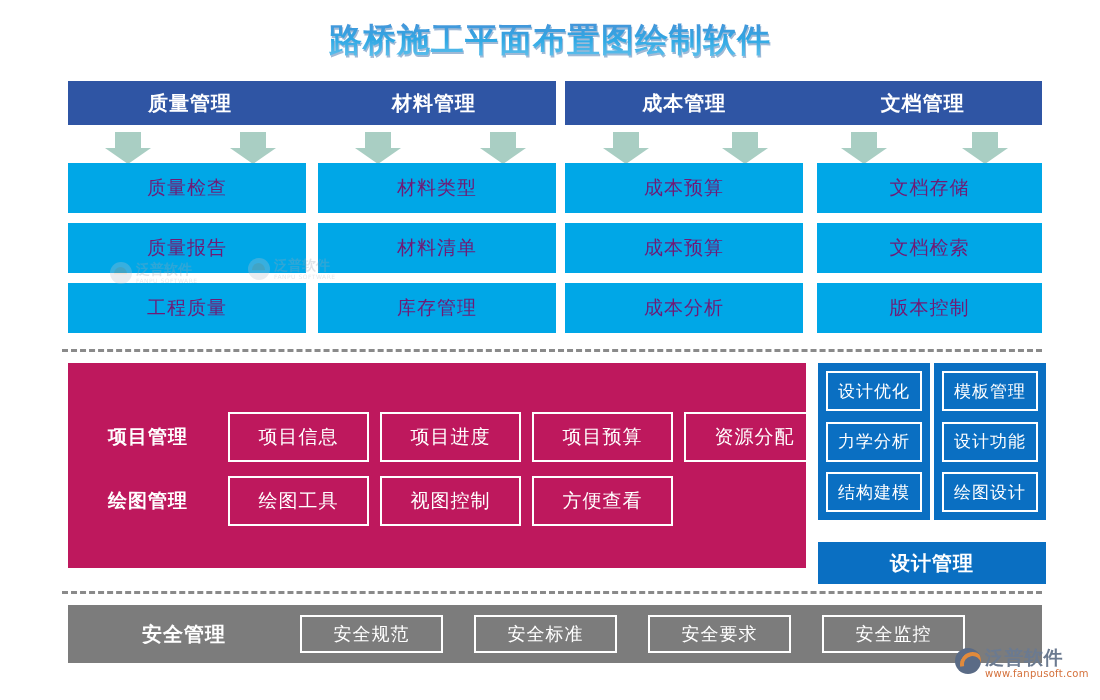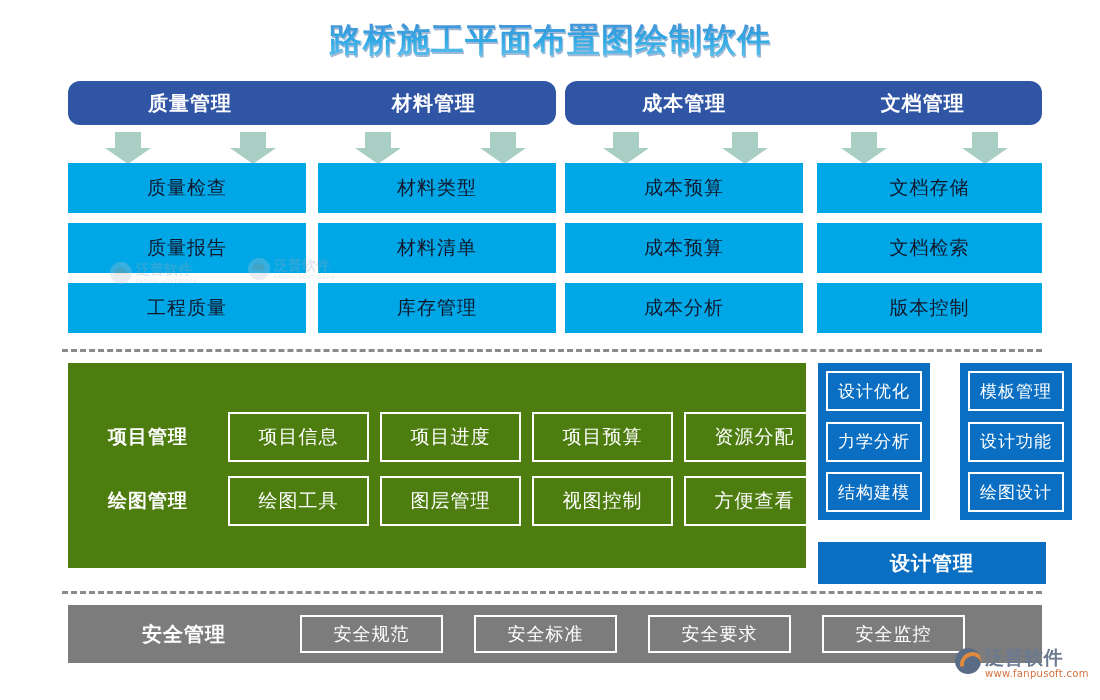--- a/index.html
+++ b/index.html
@@ -26,21 +26,21 @@
   .title-shadow {
     position: absolute; left: 1px; top: 20px; width: 1100px;
     text-align: center; font-size: 33px; font-weight: bold; letter-spacing: 1px;
     color: #9fb9d6; z-index: 0;
   }
   .title-top { z-index: 2; }
 
   
   .hdr-bar {
     position: absolute; height: 44px; background: #2f55a4;
-    display: flex; align-items: center; border-radius: 12px;
+    display: flex; align-items: center;
   }
   .hdr-bar .hdr-cell {
     flex: 1; text-align: center;
     color: #ffffff; font-size: 20px; font-weight: bold; letter-spacing: 1px;
   }
   #hdr-left  { left: 68px;  top: 81px; width: 488px; }
   #hdr-right { left: 565px; top: 81px; width: 477px; }
 
   
   .arrow { position: absolute; top: 132px; width: 46px; height: 32px; }
@@ -54,35 +54,35 @@
     border-left: 23px solid transparent;
     border-right: 23px solid transparent;
     border-top: 16px solid #a9cec3;
   }
 
   
   .card {
     position: absolute; height: 50px;
     background: #00a7e7;
     display: flex; align-items: center; justify-content: center;
-    color: #0f172a; font-size: 19px; letter-spacing: 1px;
+    color: #701a75; font-size: 19px; letter-spacing: 1px;
   }
 
   
   .dash {
     position: absolute; left: 62px; width: 980px; height: 0;
     border-top: 3px dashed #8a8a8a;
   }
   #dash-top    { top: 349px; }
   #dash-bottom { top: 591px; }
 
   
   #mid-panel {
     position: absolute; left: 68px; top: 363px; width: 738px; height: 205px;
-    background: #4d7c0f;
+    background: #be185d;
   }
   .mid-row {
     position: absolute; left: 0; display: flex; align-items: center;
   }
   .mid-label {
     width: 160px; text-align: center;
     color: #ffffff; font-size: 19px; font-weight: bold; letter-spacing: 1px;
   }
   .obox {
     border: 2px solid #ffffff;
@@ -91,21 +91,21 @@
   }
   .mid-row .obox { width: 141px; height: 50px; margin-right: 11px; }
 
   
   .dcol {
     position: absolute; top: 363px; width: 112px; height: 157px;
     background: #0a6fc2; padding: 8px 8px;
     display: flex; flex-direction: column; justify-content: space-between;
   }
   #dcol-1 { left: 818px; }
-  #dcol-2 { left: 960px; }
+  #dcol-2 { left: 934px; }
   .dcol .obox { width: 96px; height: 40px; font-size: 17px; }
 
   #design-bar {
     position: absolute; left: 818px; top: 542px; width: 228px; height: 42px;
     background: #0a6fc2;
     display: flex; align-items: center; justify-content: center;
     color: #ffffff; font-size: 20px; font-weight: bold; letter-spacing: 1px;
   }
 
   
@@ -246,21 +246,20 @@
     <div class="mid-row" style="top:49px">
       <div class="mid-label">项目管理</div>
       <div class="obox">项目信息</div>
       <div class="obox">项目进度</div>
       <div class="obox">项目预算</div>
       <div class="obox">资源分配</div>
     </div>
     <div class="mid-row" style="top:113px">
       <div class="mid-label">绘图管理</div>
       <div class="obox">绘图工具</div>
-      <div class="obox">图层管理</div>
       <div class="obox">视图控制</div>
       <div class="obox">方便查看</div>
     </div>
   </div>
 
   <div class="dcol" id="dcol-1">
     <div class="obox">设计优化</div>
     <div class="obox">力学分析</div>
     <div class="obox">结构建模</div>
   </div>

